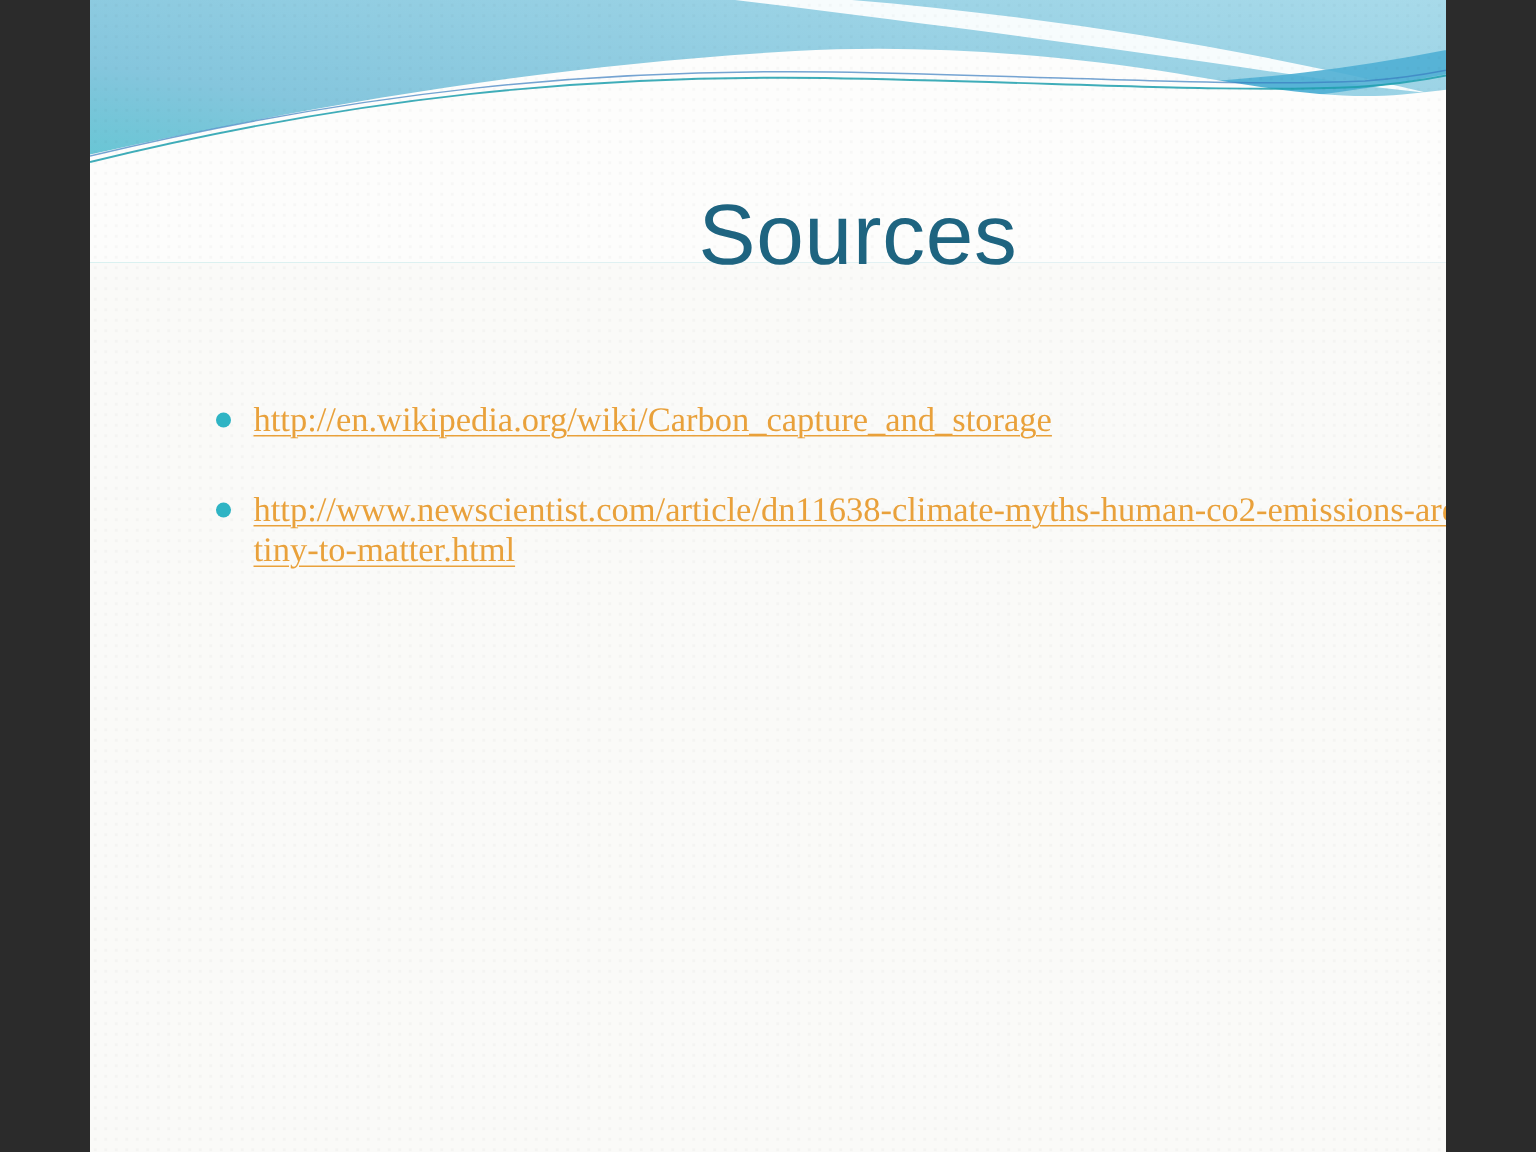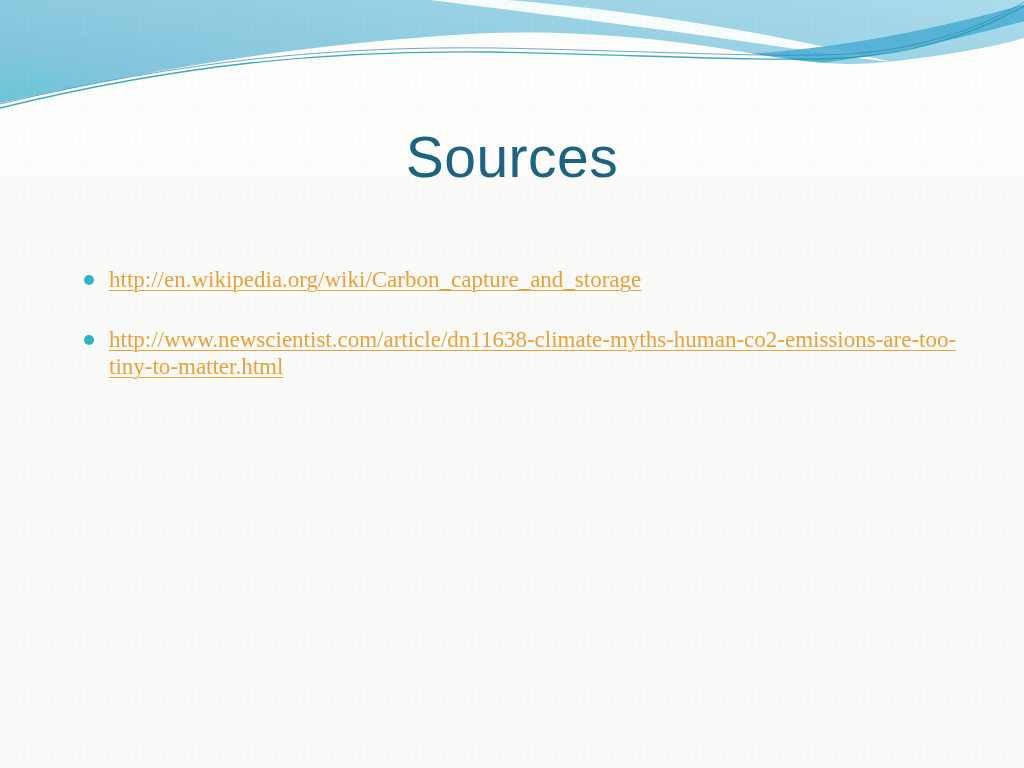--- a/index.html
+++ b/index.html
@@ -1,18 +1,18 @@
 <!DOCTYPE html>
 <html style="--title-color: #1e6480; --link-color: #e9a13b; --bullet-color: #2fb4c4; --content-bg: #fafaf8; --sky-turquoise: #48c5cb; --sky-mid: #85c6dd; --sky-light: #abdceb; --wave-band: #4fafd4; --accent-line-teal: #1d9fad; --accent-line-blue: #3b7ec0; --wave-white: #fdfdfc;"><head>
 <meta charset="utf-8">
 <style>
   html,body{margin:0;padding:0;background:#2b2b2b;}
   .slide{
     position:relative;
-    width:1024px;height:768px;
+    width:904px;height:768px;
     margin:0 auto;
     background:var(--content-bg,#fafaf8);
     overflow:hidden;
     font-family:"Liberation Sans",sans-serif;
   }
   
   .slide::after{
     content:"";position:absolute;inset:0;pointer-events:none;
     background-image:radial-gradient(rgba(0,0,0,0.025) 1px, transparent 1px);
     background-size:7px 7px;

